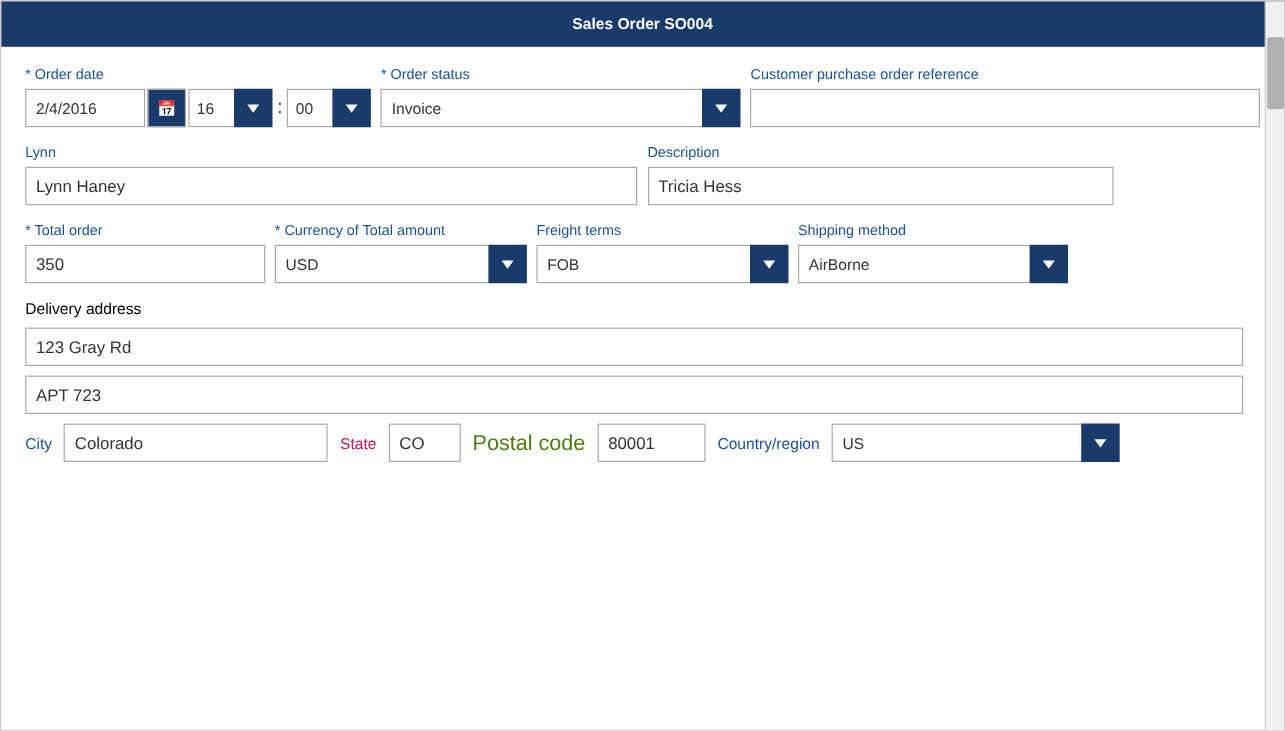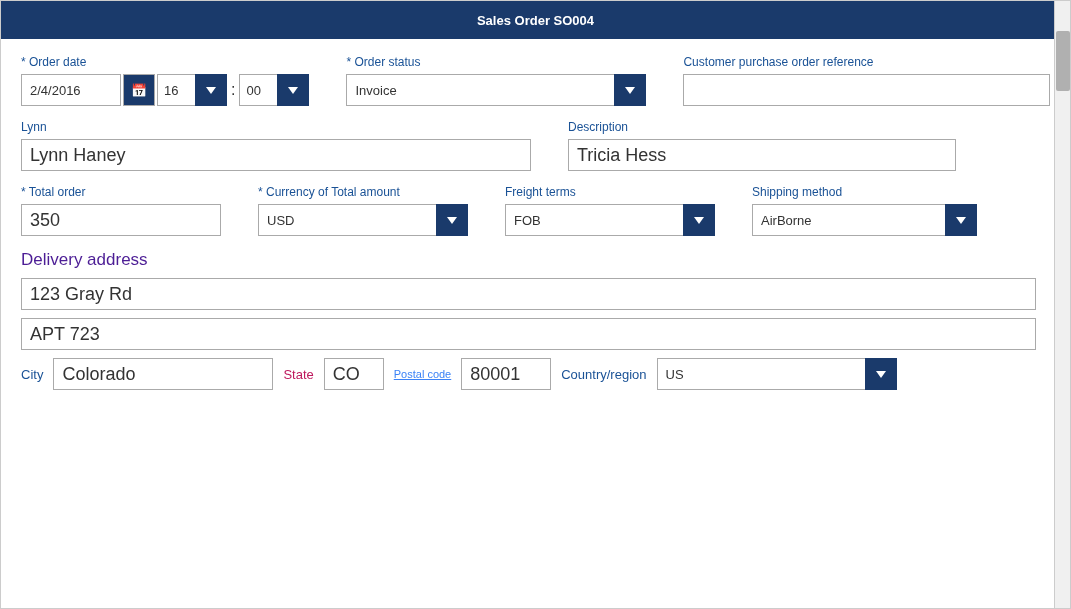--- a/index.html
+++ b/index.html
@@ -38,21 +38,21 @@
     .form-body {
       padding: 16px 20px;
       overflow-y: auto;
       max-height: 570px;
     }
 
     .form-row {
       display: flex;
       align-items: flex-start;
       margin-bottom: 14px;
-      gap: 37px;
+      gap: 8px;
     }
 
     .field-group {
       display: flex;
       flex-direction: column;
       gap: 5px;
     }
 
     .field-label {
       color: #1a5296;
@@ -62,21 +62,21 @@
 
     .required-label::before {
       content: "* ";
       color: #1a5296;
     }
 
     .text-input {
       border: 1px solid #aaa;
       padding: 6px 8px;
       height: 32px;
-      font-size: 18px;
+      font-size: 14px;
       color: #333;
       background: #fff;
       outline: none;
     }
 
     .select-wrapper {
       position: relative;
       display: inline-block;
     }
 
@@ -171,22 +171,22 @@
 
     .full-width-input {
       width: 100%;
     }
 
     .delivery-section {
       margin-top: 10px;
     }
 
     .section-label {
-      color: #4c1d95;
-      font-size: 17px;
+      color: #000000;
+      font-size: 13px;
       margin-bottom: 8px;
     }
 
     .delivery-row {
       margin-bottom: 8px;
     }
 
     .scrollbar {
       position: absolute;
       right: 0;
@@ -217,24 +217,23 @@
       white-space: nowrap;
     }
 
     .state-label {
       color: #be185d;
       font-size: 13px;
       white-space: nowrap;
     }
 
     .postal-label {
-      color: #3b82f6;
-      font-size: 11px;
+      color: #4d7c0f;
+      font-size: 18px;
       white-space: nowrap;
-      text-decoration: underline;
     }
 
     .country-label {
       color: #1a5296;
       font-size: 13px;
       white-space: nowrap;
     }
   </style>
 </head>
 <body>

